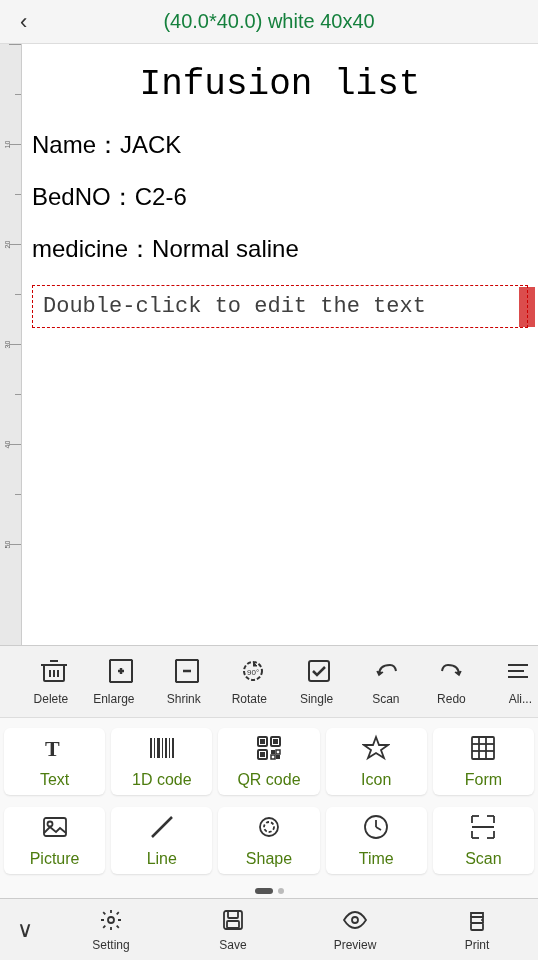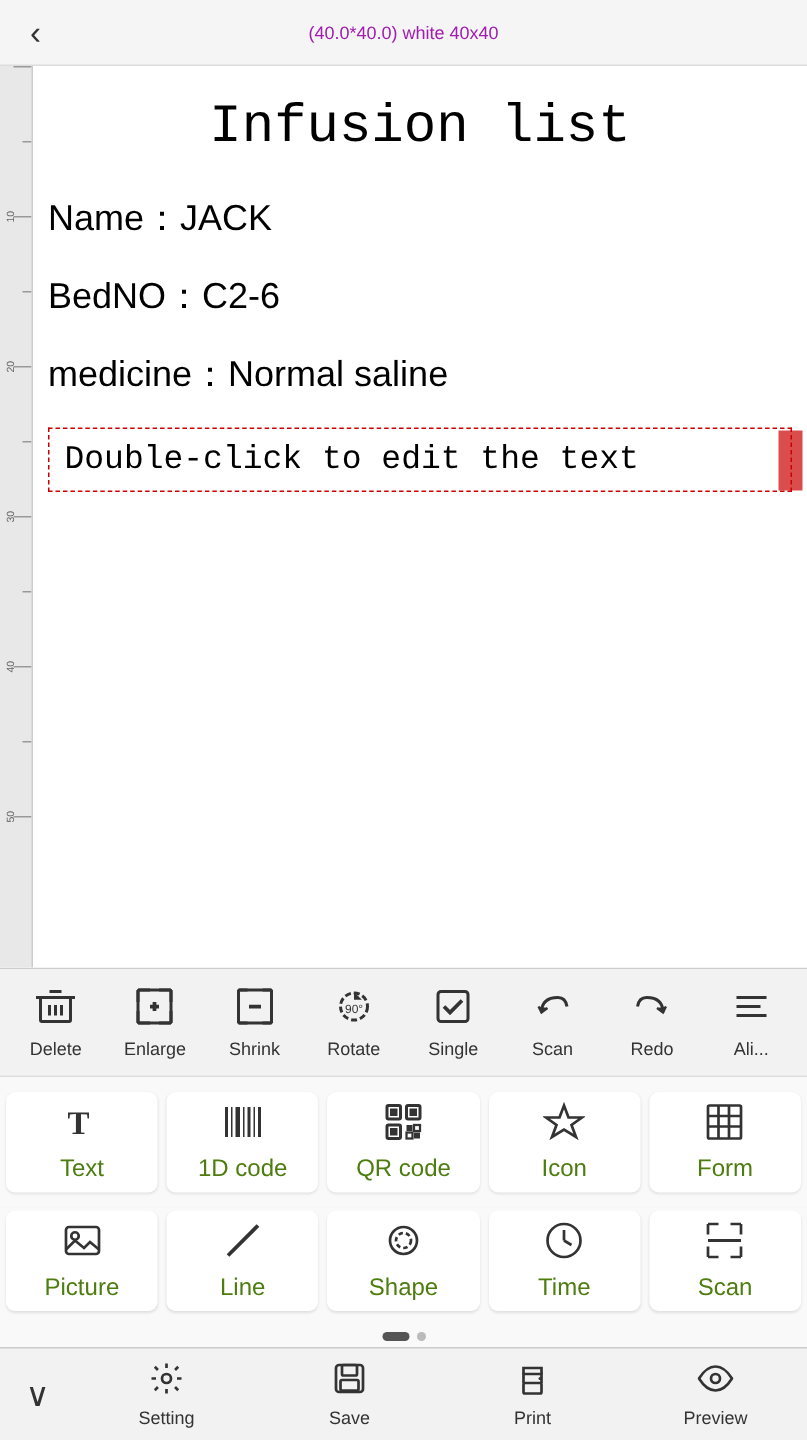--- a/index.html
+++ b/index.html
@@ -26,22 +26,22 @@
     }
     .header-back {
       position: absolute;
       left: 12px;
       font-size: 22px;
       color: #333;
       cursor: pointer;
       padding: 4px 8px;
     }
     .header-title {
-      font-size: 12px;
-      color: #a21caf;
+      font-size: 20px;
+      color: #15803d;
       font-weight: 400;
     }
 
     
     .canvas-area {
       flex: 1;
       background: white;
       position: relative;
       overflow: hidden;
       display: flex;
@@ -92,21 +92,21 @@
       font-size: 24px;
       font-family: Liberation Sans, sans-serif;
       margin-bottom: 20px;
       color: #000;
     }
     .label-edit-box {
       border: 1.5px dashed #cc0000;
       padding: 8px 10px;
       font-size: 22px;
       font-family: 'Courier New', monospace;
-      color: #000000;
+      color: #404040;
       position: relative;
       margin-top: 10px;
     }
     .label-edit-box-handle {
       position: absolute;
       right: -8px;
       top: 50%;
       transform: translateY(-50%);
       width: 16px;
       height: 40px;
@@ -120,21 +120,21 @@
       border-top: 1px solid #ccc;
       display: flex;
       align-items: center;
       height: 72px;
       padding: 0 4px;
       flex-shrink: 0;
     }
     .toolbar-btn {
       display: flex;
       flex-direction: column;
-      align-items: center;
+      align-items: flex-end;
       justify-content: center;
       flex: 1;
       cursor: pointer;
       padding: 4px 2px;
       gap: 3px;
     }
     .toolbar-btn-icon {
       font-size: 26px;
       color: #333;
       line-height: 1;
@@ -546,31 +546,31 @@
         <rect x="7" y="3" width="10" height="7" rx="1"></rect>
         <rect x="6" y="13" width="12" height="7" rx="1"></rect>
       </svg>
     </span>
     <span class="bottom-nav-label">Save</span>
   </div>
 
   <div class="bottom-nav-item">
     <span class="bottom-nav-icon">
       <svg class="icon-svg-sm" viewBox="0 0 24 24" fill="none" stroke="#333" stroke-width="1.8">
+        <circle cx="12" cy="12" r="3"></circle>
+        <path d="M1,12 Q6,4 12,4 Q18,4 23,12 Q18,20 12,20 Q6,20 1,12 Z"></path>
+      </svg>
+    </span>
+    <span class="bottom-nav-label">Preview</span>
+  </div>
+
+  <div class="bottom-nav-item">
+    <span class="bottom-nav-icon">
+      <svg class="icon-svg-sm" viewBox="0 0 24 24" fill="none" stroke="#333" stroke-width="1.8">
         <rect x="6" y="15" width="12" height="7" rx="1"></rect>
         <path d="M6,15 L6,9 L18,9 L18,15"></path>
         <path d="M6,9 L6,5 L18,5 L18,9"></path>
         <circle cx="17" cy="12" r="1" fill="#333" stroke="none"></circle>
       </svg>
     </span>
     <span class="bottom-nav-label">Print</span>
   </div>
-
-  <div class="bottom-nav-item">
-    <span class="bottom-nav-icon">
-      <svg class="icon-svg-sm" viewBox="0 0 24 24" fill="none" stroke="#333" stroke-width="1.8">
-        <circle cx="12" cy="12" r="3"></circle>
-        <path d="M1,12 Q6,4 12,4 Q18,4 23,12 Q18,20 12,20 Q6,20 1,12 Z"></path>
-      </svg>
-    </span>
-    <span class="bottom-nav-label">Preview</span>
-  </div>
 </div>
 
 </body></html>

